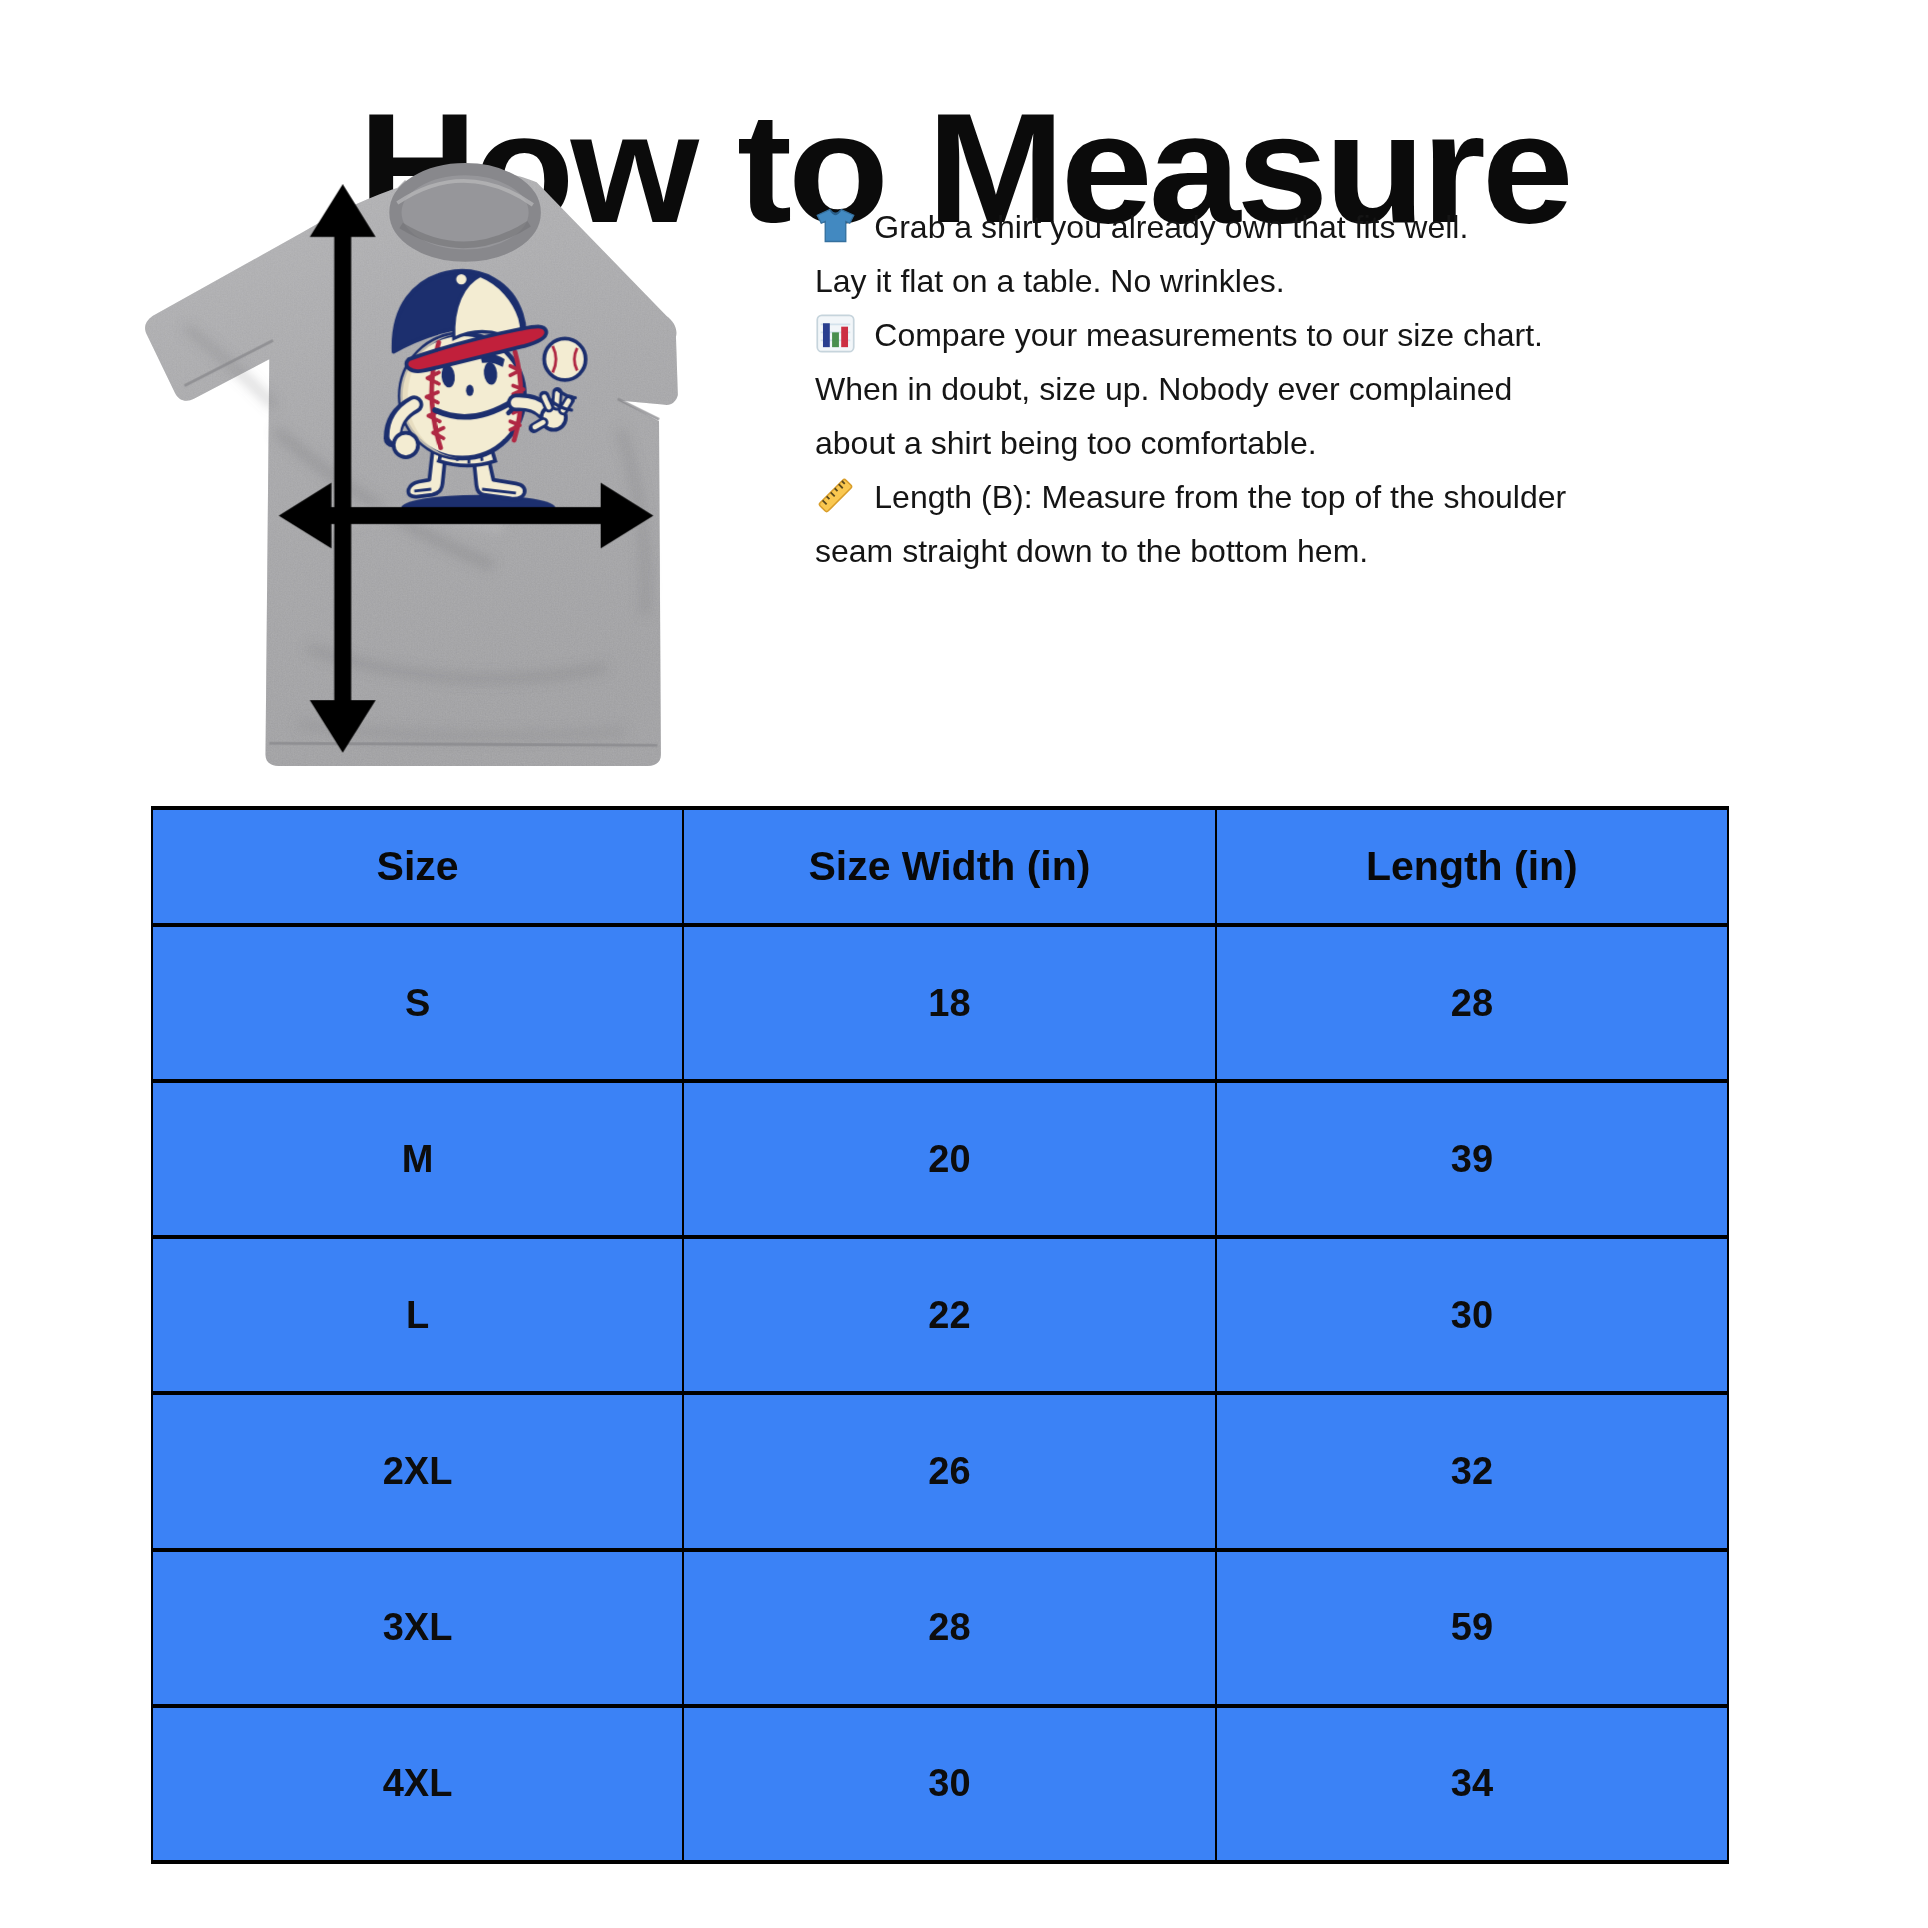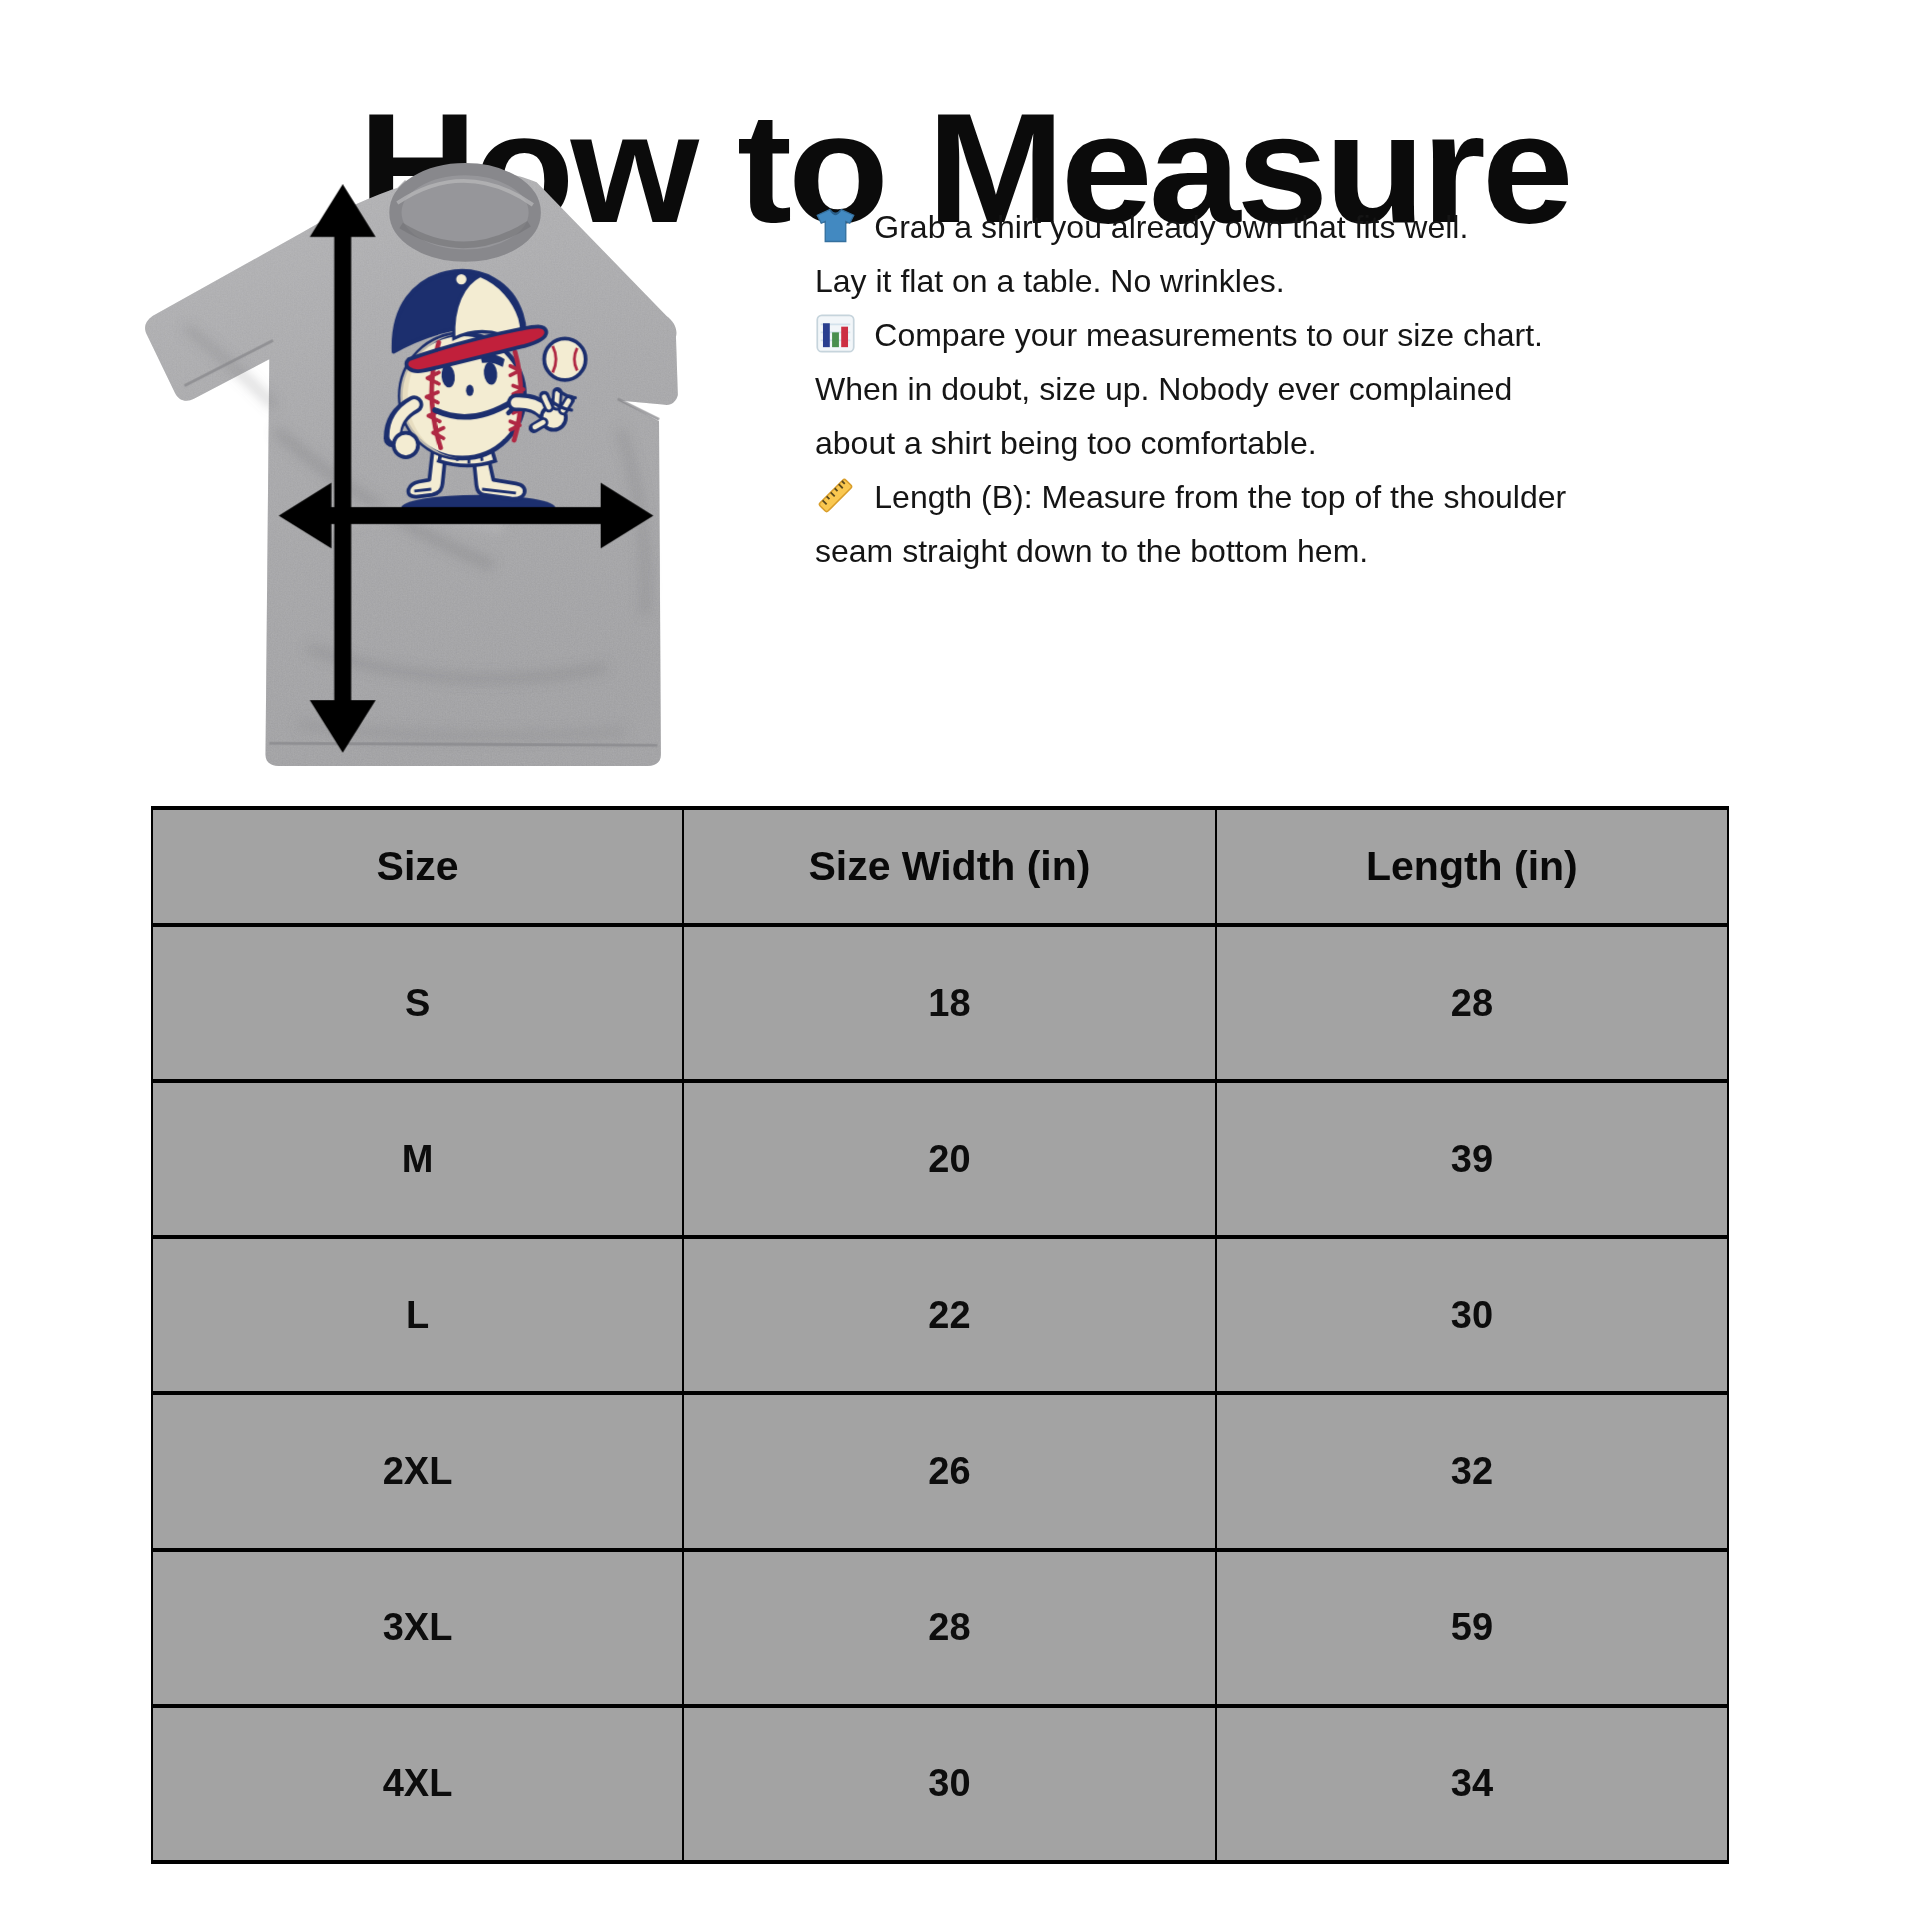--- a/index.html
+++ b/index.html
@@ -17,21 +17,21 @@
 
   
   .copy{position:absolute;left:815px;top:200px;width:1040px;
         font-size:32px;line-height:54px;color:#151515;}
   .copy p{margin:0;}
   .copy .txt{white-space:pre-line;}
   .em-icon{display:inline-block;width:41px;height:41px;vertical-align:-7.5px;margin-right:9.4px;}
 
   
   .size-table{position:absolute;left:151px;top:806px;width:1578px;height:1058px;
-              border-collapse:collapse;table-layout:fixed;background:#a3a3a3;}
+              border-collapse:collapse;table-layout:fixed;background:#3b82f6;}
   .size-table col.c1{width:33.7%;} .size-table col.c2{width:33.8%;} .size-table col.c3{width:32.5%;}
   .size-table th,.size-table td{border:2.8px solid #000;border-top-width:4.7px;border-bottom-width:4.7px;
               text-align:center;vertical-align:middle;padding:0;}
   .size-table thead tr{height:117px;}
   .size-table tbody tr{height:118px;}
   .size-table th{font-size:41px;font-weight:700;color:#090909;}
   .size-table td{font-size:38px;font-weight:700;color:#0d0d0d;}
 </style>
 </head>
 <body>

